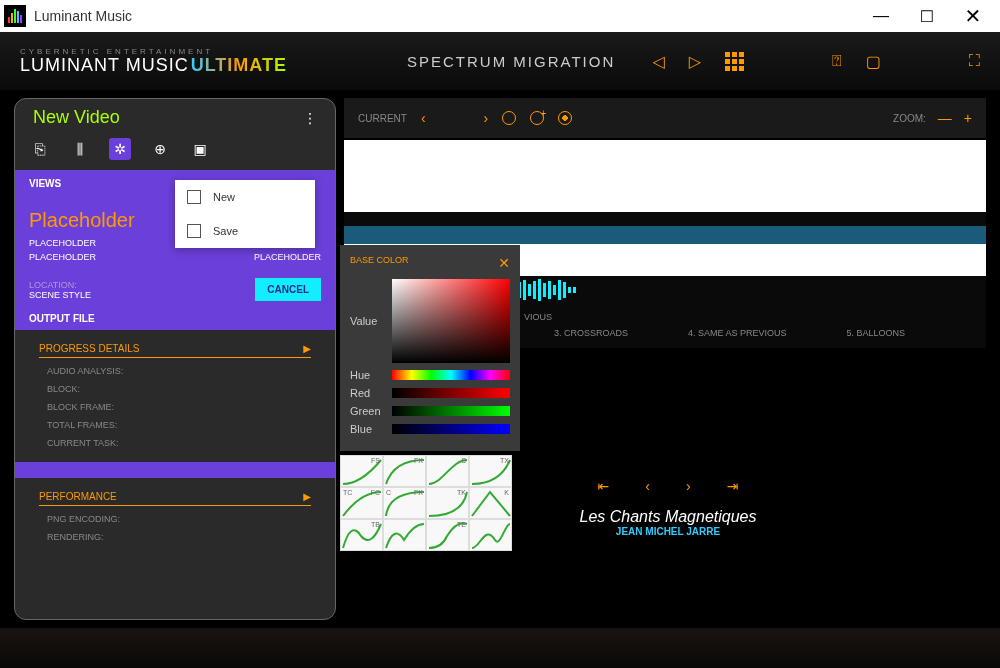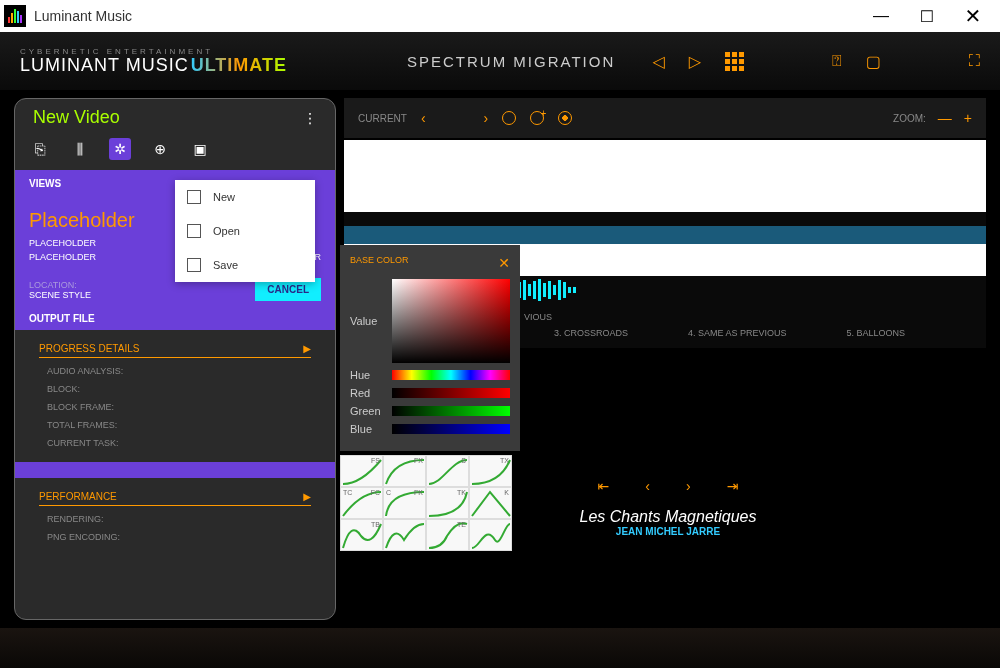--- a/index.html
+++ b/index.html
@@ -176,22 +176,22 @@
       <div class="prog-line">BLOCK FRAME:</div>
       <div class="prog-line">TOTAL FRAMES:</div>
       <div class="prog-line">CURRENT TASK:</div>
     </div>
     <div class="purple-bar"></div>
     <div class="progress-sec">
       <div class="sec-hdr">
           <span>PERFORMANCE</span>
           <span>▶</span>
         </div>
+      <div class="prog-line">PNG ENCODING:</div>
       <div class="prog-line">RENDERING:</div>
-      <div class="prog-line">PNG ENCODING:</div>
     </div>
   </div>
 
   <div class="right-area">
     <div class="top-strip">
       <div class="ts-left">
         <span>CURRENT</span>
         <span class="arrow-o">‹</span>
         <span style="width:30px"></span>
         <span class="arrow-o">›</span>
@@ -250,24 +250,20 @@
 
 <div class="footer"></div>
 
 <div class="context-menu">
   <div class="cm-item">
       <span class="cm-icon"></span>
       <span>New</span>
     </div>
   <div class="cm-item">
       <span class="cm-icon"></span>
-      <span>Open</span>
-    </div>
-  <div class="cm-item">
-      <span class="cm-icon"></span>
       <span>Save</span>
     </div>
 </div>
 
 <div class="color-popup">
   <div class="cp-hdr">
       <span>BASE COLOR</span>
       <span class="cp-close">✕</span>
     </div>
   <div class="cp-row">

